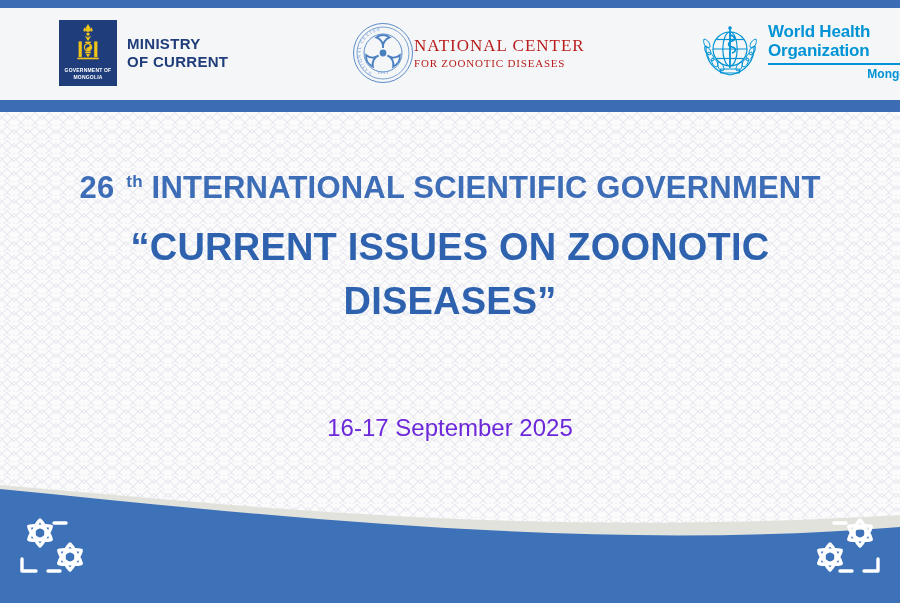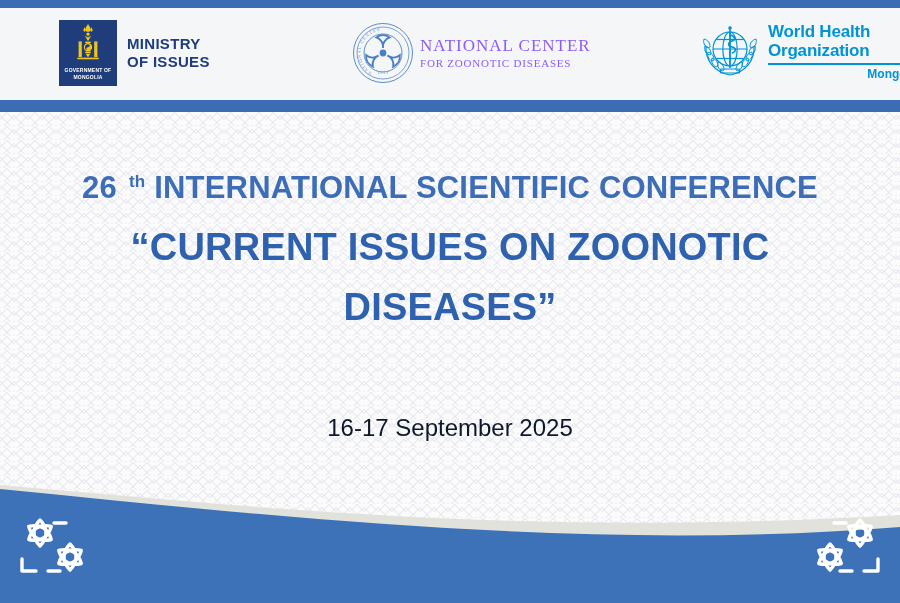--- a/index.html
+++ b/index.html
@@ -45,21 +45,21 @@
     display:flex;flex-direction:column;align-items:center;justify-content:flex-start;
     padding-top:2px;box-sizing:border-box;
   }
   .emblem-cap{font-size:5px;line-height:6px;color:#ffffff;font-weight:bold;text-align:center;letter-spacing:.2px;margin-top:1px;}
   .moh-text{
     margin-left:10px;color:#1f3d7a;font-weight:bold;
     font-size:15px;line-height:18px;letter-spacing:.3px;
   }
 
   .logo-ncz{position:absolute;left:352px;top:22px;display:flex;align-items:center;}
-  .ncz-text{margin-left:6px;color:#8b5cf6;}
+  .ncz-text{margin-left:0;color:#b91c1c;}
   .ncz-l1{font-family:"Liberation Serif","DejaVu Serif",serif;font-size:17px;letter-spacing:1px;line-height:20px;}
   .ncz-l2{font-family:"Liberation Serif","DejaVu Serif",serif;font-size:11px;letter-spacing:.8px;line-height:14px;}
 
   .logo-who{position:absolute;left:700px;top:22px;display:flex;align-items:flex-start;}
   .who-text{margin-left:8px;}
   .who-name{color:#0093d5;font-weight:bold;font-size:17px;line-height:19px;letter-spacing:-.2px;}
   .who-underline{width:152px;height:2px;background:#0093d5;margin:3px 0 2px 0;}
   .who-country{color:#0093d5;font-weight:bold;font-size:12px;line-height:14px;text-align:right;width:152px;}
 
   
@@ -67,21 +67,21 @@
   .t-line1{
     color:#3d6db6;font-weight:bold;font-size:31px;line-height:40px;letter-spacing:.2px;
   }
   .t-line1 sup{font-size:17px;vertical-align:super;line-height:0;margin-left:12px;}
   .t-line2{
     color:#2f62ae;font-weight:bold;font-size:38px;line-height:54px;letter-spacing:.2px;
     margin-top:12px;
   }
 
   .meta-wrap{position:absolute;left:0;top:412px;width:900px;text-align:center;}
-  .m-line{color:#0f172a;font-size:24px;line-height:32px;}
+  .m-line{color:#6d28d9;font-size:24px;line-height:32px;}
 
   
   .wave-layer{position:absolute;left:0;bottom:0;width:900px;height:140px;}
   .wave-layer svg{display:block;width:900px;height:140px;}
 
   
   .knot{position:absolute;}
   .knot-left{left:14px;bottom:16px;}
   .knot-right{right:14px;bottom:16px;}
 </style>
@@ -119,21 +119,21 @@
           <rect x="28.2" y="19.4" width="3.2" height="15.6"></rect>
 
           <rect x="11.4" y="35.6" width="21.2" height="1.7"></rect>
         </g>
       </svg>
       <div class="emblem-cap">GOVERNMENT OF</div>
       <div class="emblem-cap">MONGOLIA</div>
     </div>
     <div class="moh-text">
       <div>MINISTRY</div>
-      <div>OF ISSUES</div>
+      <div>OF CURRENT</div>
     </div>
   </div>
 
   <div class="logo-ncz">
     <svg width="62" height="62" viewBox="0 0 62 62" aria-hidden="true">
       <circle cx="31" cy="31" r="29.5" fill="none" stroke="#5a8cc8" stroke-width="1"></circle>
       <circle cx="31" cy="31" r="26" fill="none" stroke="#5a8cc8" stroke-width=".8"></circle>
       <circle cx="31" cy="31" r="19" fill="none" stroke="#5a8cc8" stroke-width="1"></circle>
       <g fill="#4a7fc1">
         <circle cx="31" cy="31" r="3.4"></circle>
@@ -201,23 +201,23 @@
     </svg>
     <div class="who-text">
       <div class="who-name">World Health</div>
       <div class="who-name">Organization</div>
       <div class="who-underline"></div>
       <div class="who-country">Mongolia</div>
     </div>
   </div>
 
   <div class="title-wrap">
-    <div class="t-line1"><span>26</span><sup>th</sup><span> INTERNATIONAL SCIENTIFIC CONFERENCE</span></div>
+    <div class="t-line1"><span>26</span><sup>th</sup><span> INTERNATIONAL SCIENTIFIC GOVERNMENT</span></div>
     <div class="t-line2">“CURRENT ISSUES ON ZOONOTIC</div>
-    <div class="t-line2" style="margin-top:6px">DISEASES”</div>
+    <div class="t-line2" style="margin-top:0">DISEASES”</div>
   </div>
 
   <div class="meta-wrap">
     <div class="m-line">16-17 September 2025</div>
   </div>
 
   <div class="wave-layer">
     <svg viewBox="0 0 900 140" preserveAspectRatio="none" aria-hidden="true">
       <path d="M0,22 C260,44 520,74 900,52 L900,140 L0,140 Z" fill="#e2e2dd"></path>
       <path d="M0,26 C300,56 600,88 900,64 L900,140 L0,140 Z" fill="#3d71b8"></path>

